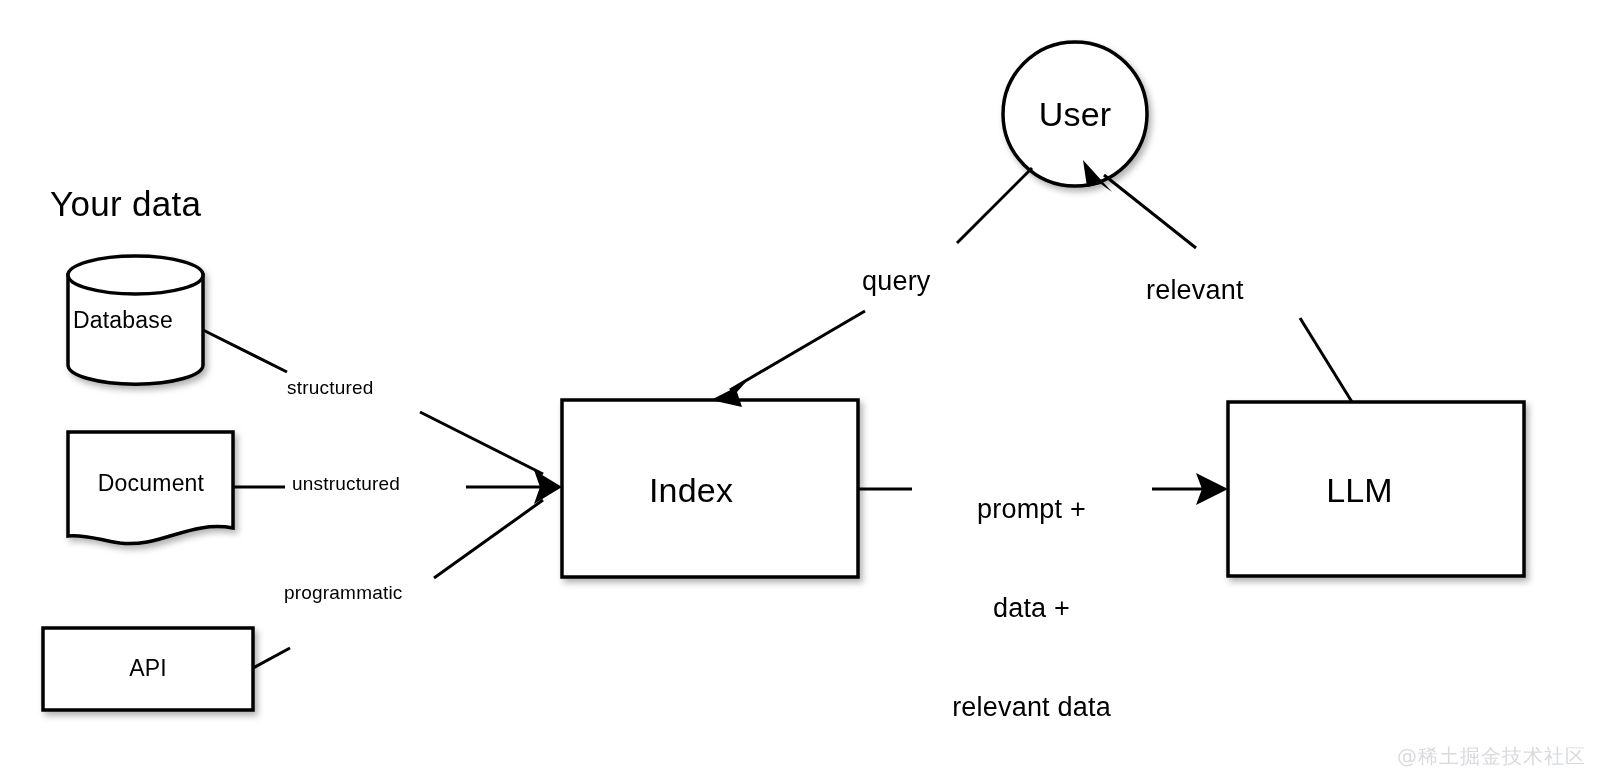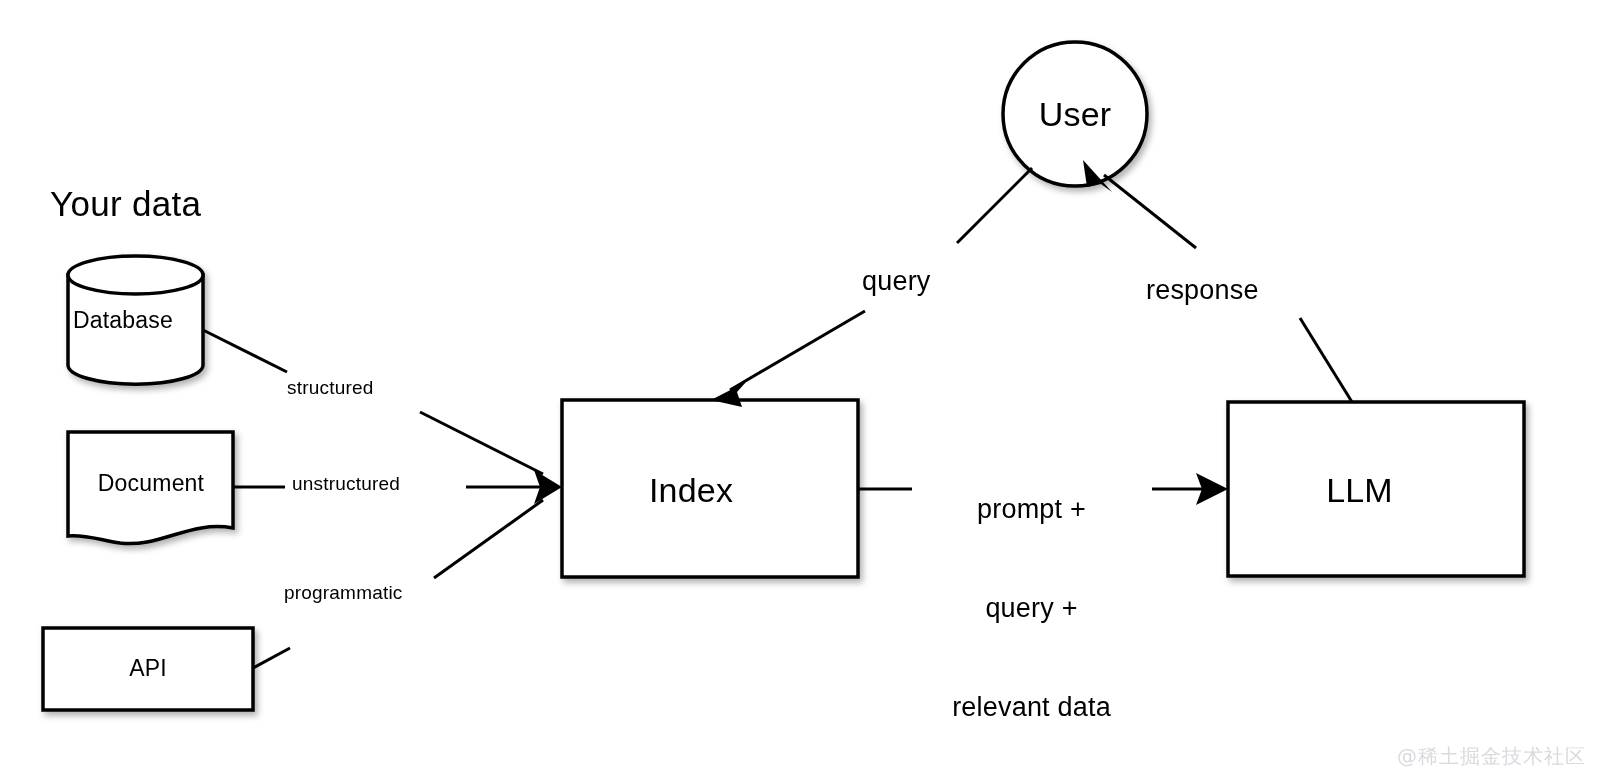--- a/index.html
+++ b/index.html
@@ -164,23 +164,23 @@
   <div class="node-label big-text" style="left:1228px; top:471px; width:263px;">LLM</div>
 
   <div class="edge-label small" style="left:287px; top:376px;">structured</div>
 
   <div class="edge-label small" style="left:292px; top:472px;">unstructured</div>
 
   <div class="edge-label small" style="left:284px; top:581px;">programmatic</div>
 
   <div class="edge-label" style="left:862px; top:265px;">query</div>
 
-  <div class="edge-label" style="left:1146px; top:274px;">response</div>
+  <div class="edge-label" style="left:1146px; top:274px;">relevant</div>
 
   <div class="edge-label multiline" style="left:905px; top:427px; width:253px;">
     <div>prompt +</div>
-    <div>query +</div>
+    <div>data +</div>
     <div>relevant data</div>
   </div>
 
   <div class="watermark">@稀土掘金技术社区</div>
 
 </div>
 
 </body></html>

